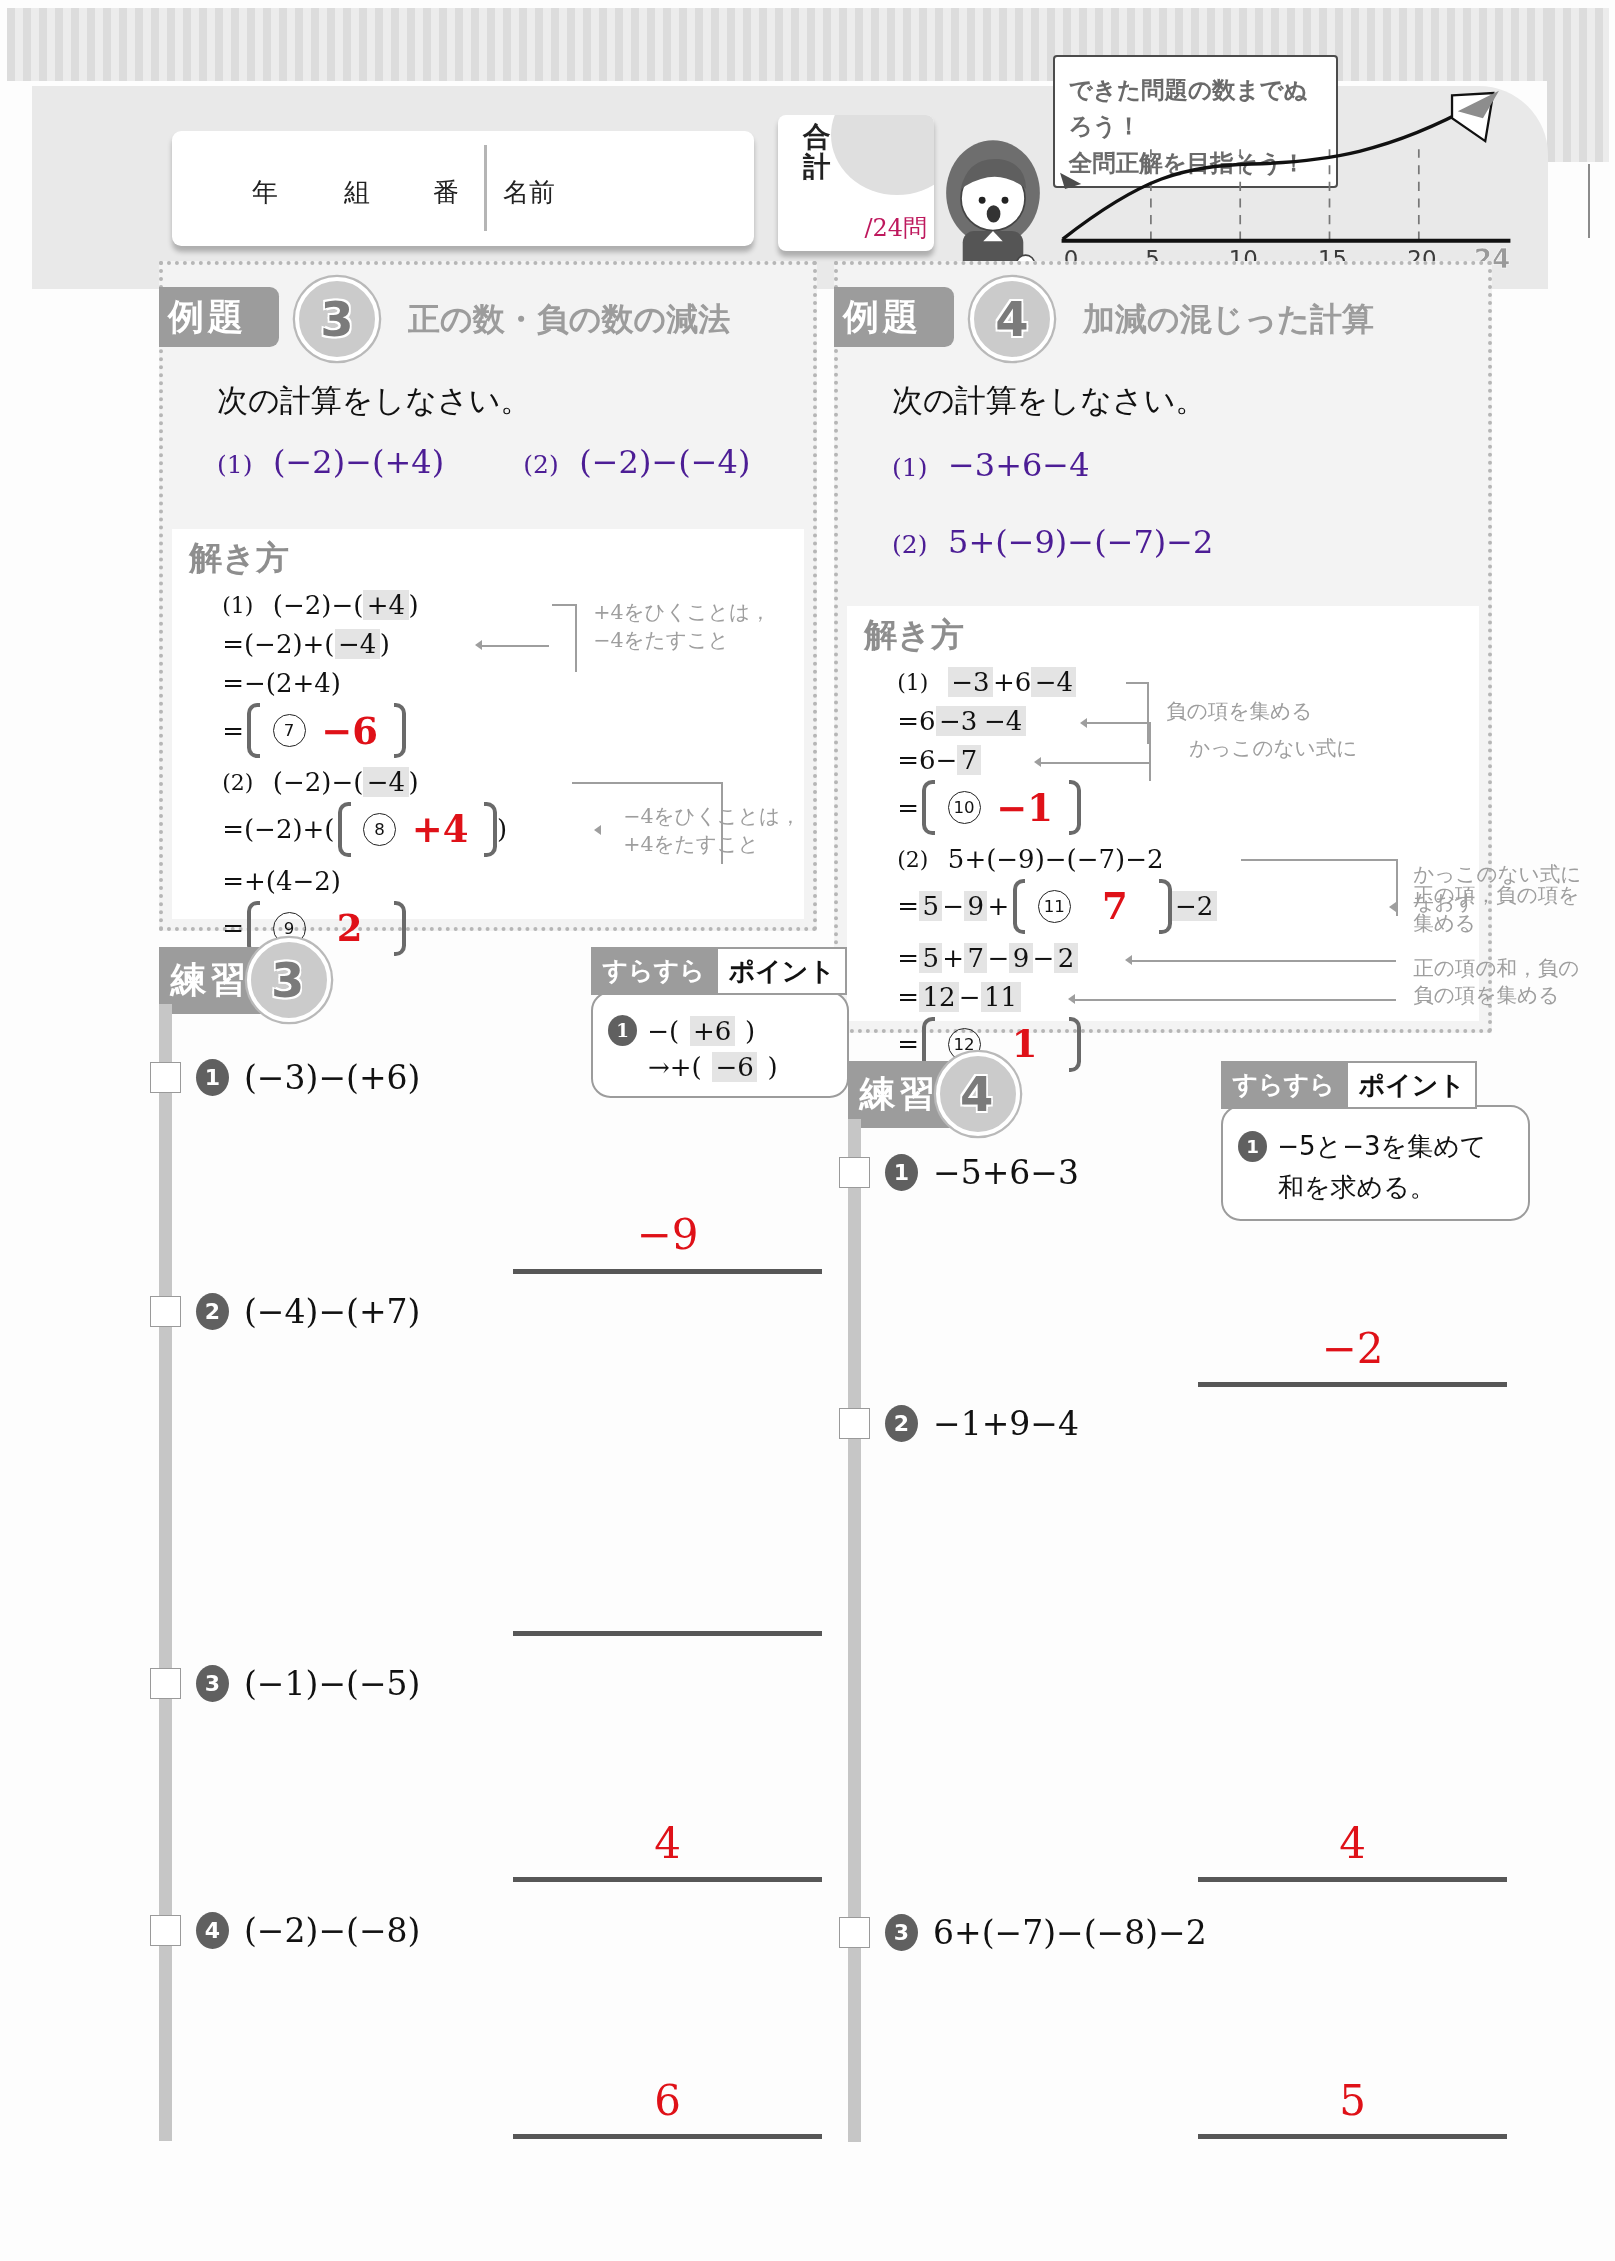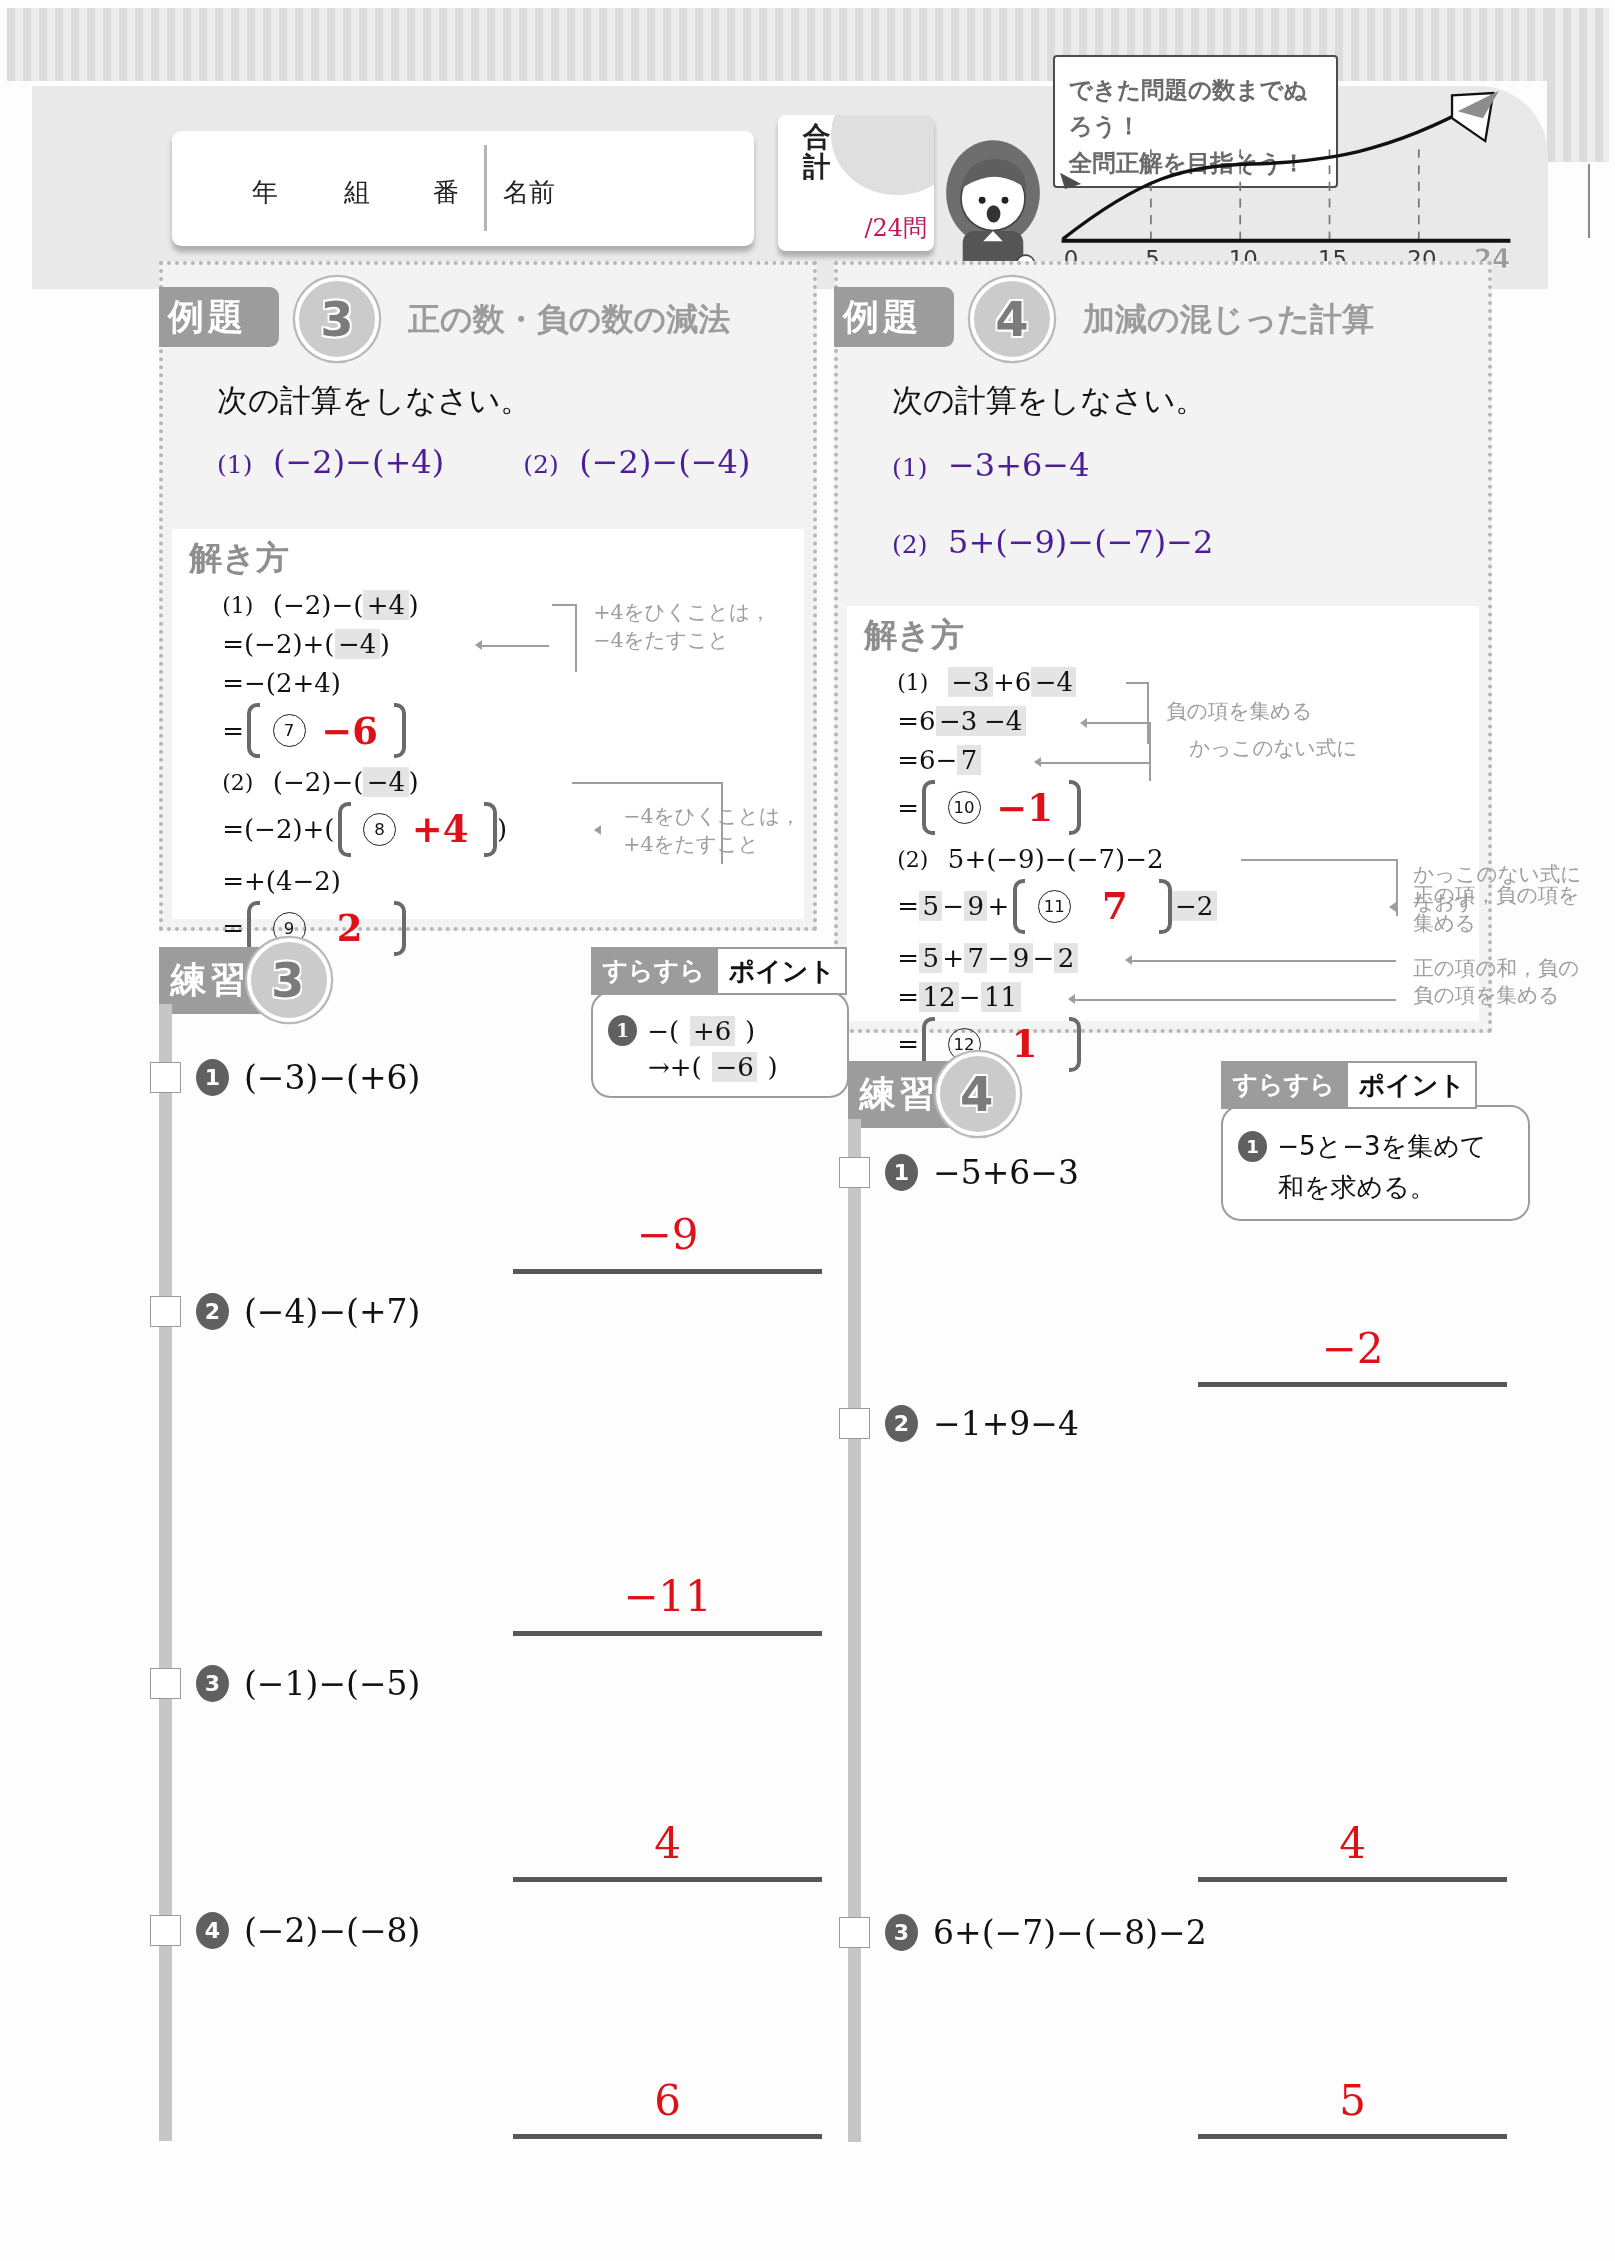--- a/index.html
+++ b/index.html
@@ -351,21 +351,20 @@
     <div class="pexpr serif">(−3)−(+6)</div>
   </div>
   <div class="ansval serif" style="left:513px;top:1210px">−9</div>
   <div class="ansline" style="left:513px;top:1269px"></div>
 
   <div class="prob" style="left:150px;top:1292px">
     <div class="pcheck"></div>
     <div class="pnum">2</div>
     <div class="pexpr serif">(−4)−(+7)</div>
   </div>
-  <div class="ansval serif" style="left:513px;top:1572px">−11</div>
   <div class="ansline" style="left:513px;top:1631px"></div>
 
   <div class="prob" style="left:150px;top:1664px">
     <div class="pcheck"></div>
     <div class="pnum">3</div>
     <div class="pexpr serif">(−1)−(−5)</div>
   </div>
   <div class="ansval serif" style="left:513px;top:1819px">4</div>
   <div class="ansline" style="left:513px;top:1877px"></div>
 

